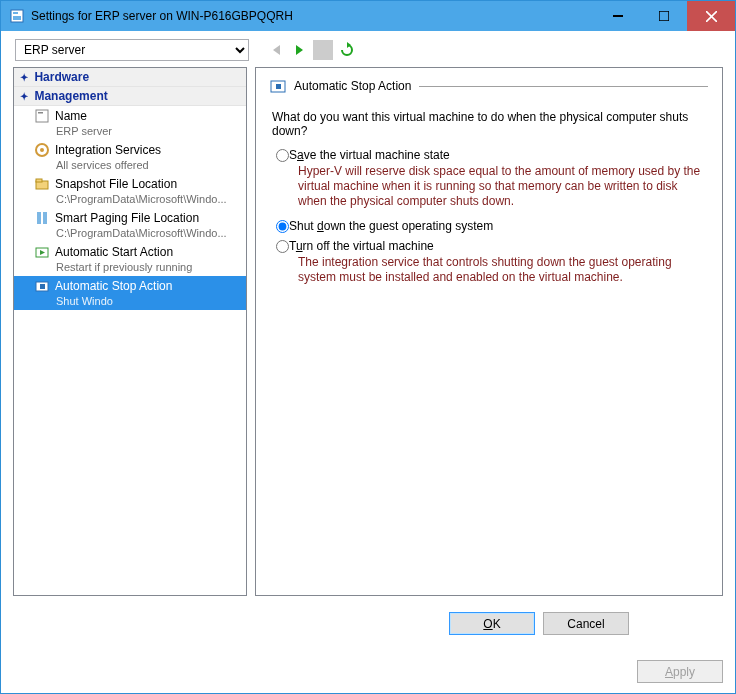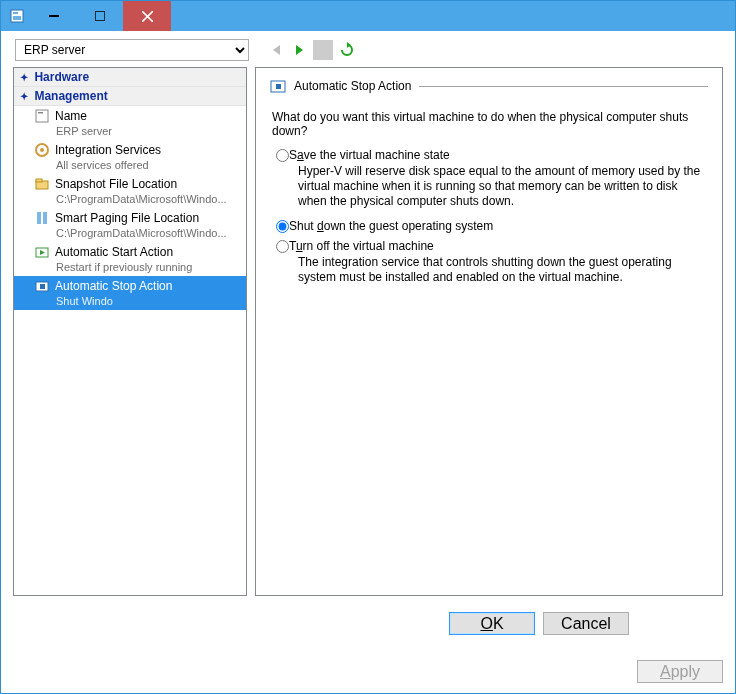--- a/index.html
+++ b/index.html
@@ -30,40 +30,41 @@
   .sidebar .item.selected .row2 { color:#e8f2fb; }
   .content { flex:1; border:1px solid #828790; background:#fff; padding:10px 14px; overflow:auto;}
   .section-header { display:flex; align-items:center; gap:8px; margin-bottom:14px;}
   .section-header .lbl { font-size:12px; white-space:nowrap;}
   .section-header .line { flex:1; height:1px; background:#a0a0a0; }
   .section-header .ico { width:16px; height:16px; display:flex;align-items:center;justify-content:center;}
   .prompt { margin: 16px 0 10px 2px; }
   .opt { display:flex; align-items:flex-start; margin: 6px 0 2px 6px;}
   .opt input[type=radio] { margin:1px 0 0 0; }
   .opt-label { }
-  .opt-desc { color:#000000; margin: 2px 0 10px 28px; max-width:420px; line-height:15px; font-size:12px;}
+  .opt-desc { color:#7f1d1d; margin: 2px 0 10px 28px; max-width:420px; line-height:15px; font-size:12px;}
   .footer { border-top:0; padding: 8px 12px 10px 12px; display:flex; justify-content:flex-end; gap:8px; }
-  .footer button { width:86px; height:23px; border:1px solid #adadad; background:#e1e1e1; font-size:16px; font-family:inherit;}
+  .footer button { width:86px; height:23px; border:1px solid #adadad; background:#e1e1e1; font-size:12px; font-family:inherit;}
   .footer button.default { border:1px solid #3399ff; box-shadow: inset 0 0 0 1px #bde3ff; }
   .footer button:disabled { color:#a0a0a0; background:#efefef;margin-top:48px;}
   .u { text-decoration: underline; }
 </style>
 </head>
 <body>
 
 <div class="window">
 
   <div class="titlebar">
     <span class="app-icon">
       <svg width="16" height="16">
           <rect x="2" y="2" width="12" height="12" fill="#fff" stroke="#2b6fb5"></rect>
           <rect x="4" y="4" width="5" height="2" fill="#6ab1e8"></rect>
           <rect x="4" y="8" width="8" height="4" fill="#6ab1e8"></rect>
         </svg>
     </span>
+    <span class="title">Settings for ERP server on WIN-P616GBPQQRH</span>
     <div class="wbtns">
       <div class="wbtn">
         <svg width="10" height="10">
             <rect x="0" y="4" width="10" height="2" fill="#000"></rect>
           </svg>
       </div>
       <div class="wbtn">
         <svg width="10" height="10">
             <rect x="0" y="0" width="10" height="10" fill="none" stroke="#000" stroke-width="1.5"></rect>
           </svg>

